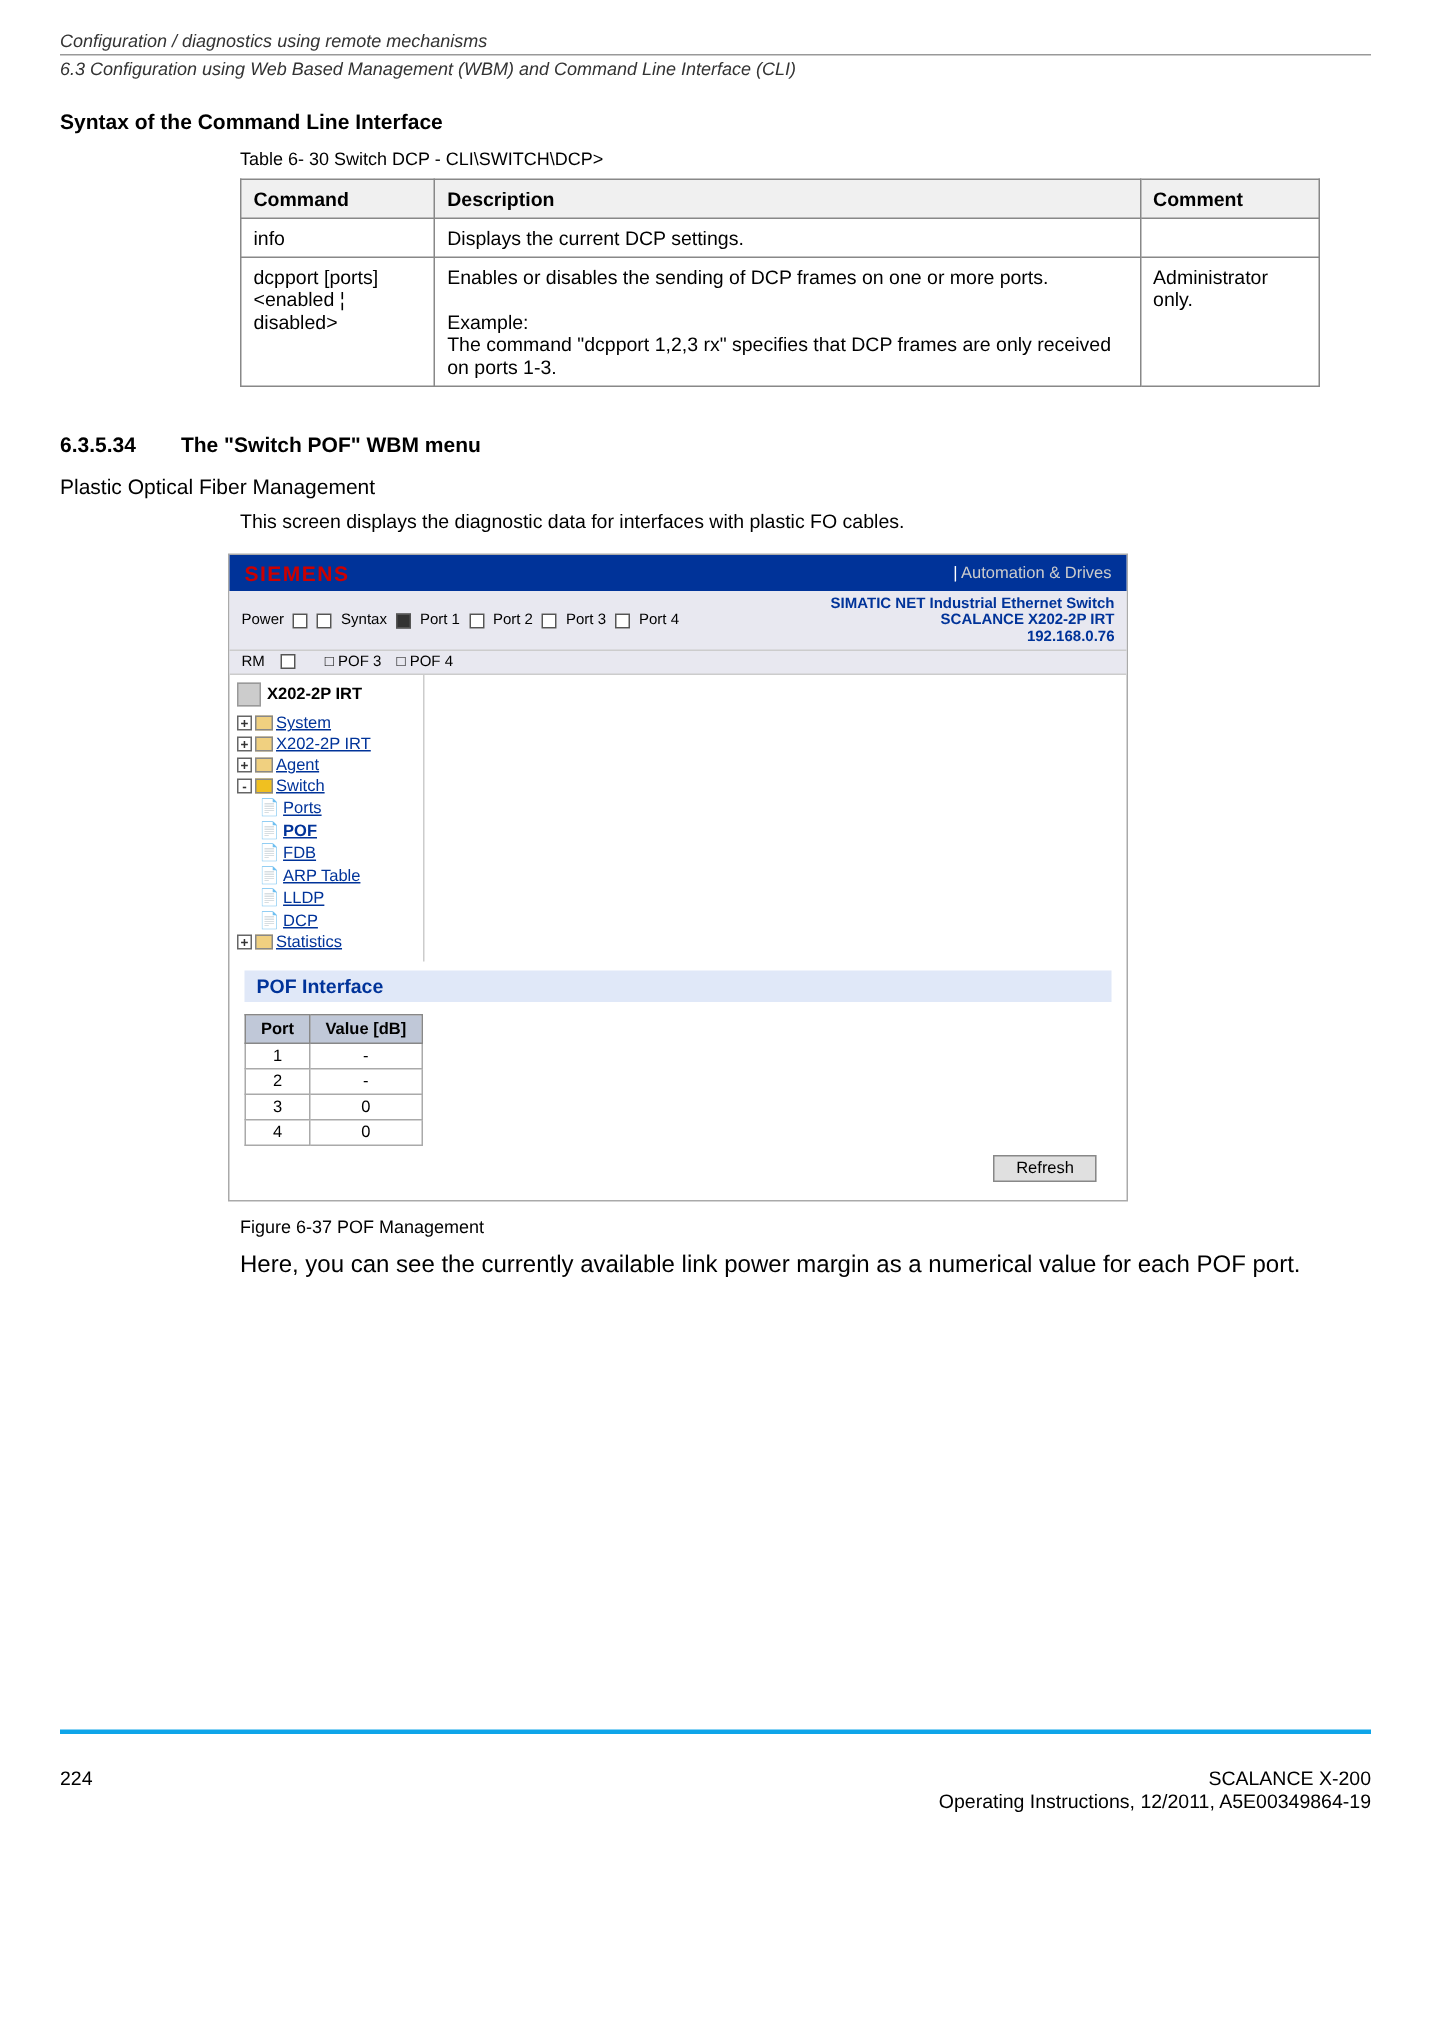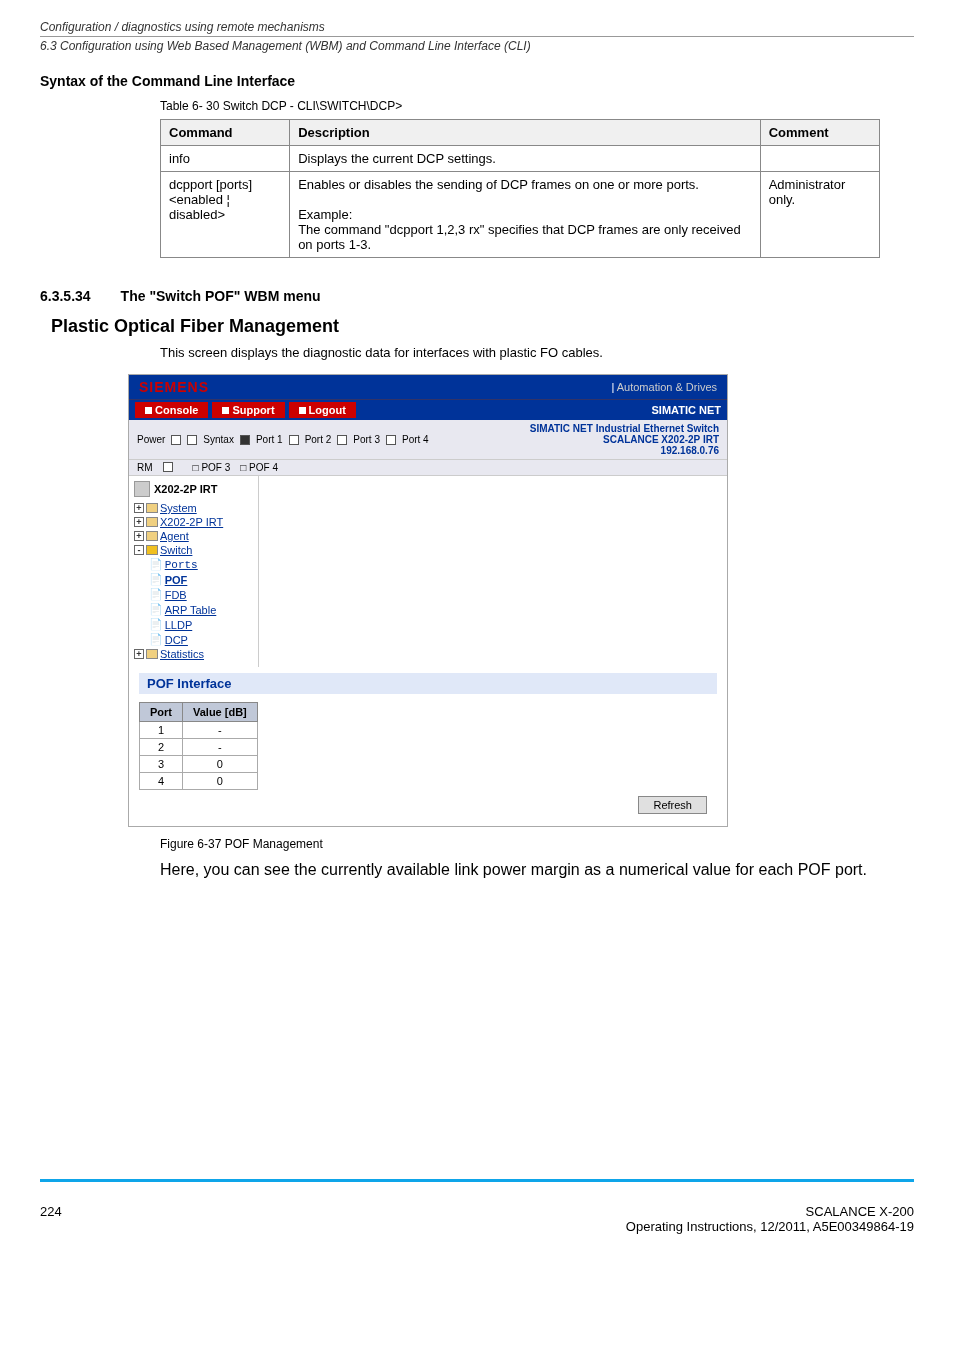--- a/index.html
+++ b/index.html
@@ -68,33 +68,32 @@
     .cmd-table td {
       border: 1px solid #888;
       padding: 5px 8px;
       font-size: 13px;
       vertical-align: top;
     }
     .plastic-section {
       margin-top: 8px;
     }
     .plastic-heading {
-      font-weight: bold;
-      font-size: 18px;
+      font-weight: normal;
+      font-size: 14px;
       margin-bottom: 8px;
-      margin-left: 11px;
     }
     .plastic-desc {
       margin-left: 120px;
       font-size: 13px;
       margin-bottom: 14px;
     }
     
     .wbm-box {
-      margin-left: 88px;
+      margin-left: 112px;
       border: 1px solid #aaa;
       width: 600px;
       background: #fff;
       margin-bottom: 10px;
     }
     .wbm-header {
       background: #003399;
       color: #fff;
       display: flex;
       justify-content: space-between;
@@ -296,35 +295,20 @@
 
   <div class="wbm-box">
 
     <div class="wbm-header">
       <span class="wbm-header-left">SIEMENS</span>
       <span class="wbm-header-right">
         <span style="color:#fff; font-size:11px;">| </span><span>Automation &amp; Drives</span>
       </span>
     </div>
 
-    <div class="wbm-nav">
-      <div class="wbm-nav-item">
-        <span class="nav-dot" style="background:#fff;"></span>
-        <span>Console</span>
-      </div>
-      <div class="wbm-nav-item">
-        <span class="nav-dot" style="background:#fff;"></span>
-        <span>Support</span>
-      </div>
-      <div class="wbm-nav-item">
-        <span class="nav-dot" style="background:#fff;"></span>
-        <span>Logout</span>
-      </div>
-      <div style="margin-left:auto; color:#fff; font-size:11px; font-weight:bold; align-self:center;">SIMATIC NET</div>
-    </div>
 
     <div class="wbm-device-bar">
       <div style="display:flex; align-items:center; gap:6px; font-size:10px;">
         <span>Power</span>
         <span class="chk"></span>
           <span class="chk"></span>
         <span>Syntax</span>
         <span class="chk-filled"></span>
           <span>Port 1</span>
         <span class="chk"></span>
@@ -376,21 +360,21 @@
 
         <div style="display:flex; align-items:center; gap:2px; margin:2px 0;">
           <span class="expand-icon">-</span>
           <span class="folder-icon" style="background:#f0c020;"></span>
           <span style="color:#003399; text-decoration:underline; font-size:11px;">Switch</span>
         </div>
 
         <div class="sidebar-sub">
           <div style="display:flex; align-items:center; gap:2px; margin:2px 0;">
             <span class="doc-icon">📄</span>
-            <span style="color:#003399; text-decoration:underline; font-size:11px;font-family:Liberation Mono, monospace;">Ports</span>
+            <span style="color:#003399; text-decoration:underline; font-size:11px;">Ports</span>
           </div>
           <div style="display:flex; align-items:center; gap:2px; margin:2px 0;">
             <span class="doc-icon">📄</span>
             <span style="color:#003399; text-decoration:underline; font-size:11px; font-weight:bold;">POF</span>
           </div>
           <div style="display:flex; align-items:center; gap:2px; margin:2px 0;">
             <span class="doc-icon">📄</span>
             <span style="color:#003399; text-decoration:underline; font-size:11px;">FDB</span>
           </div>
           <div style="display:flex; align-items:center; gap:2px; margin:2px 0;">

